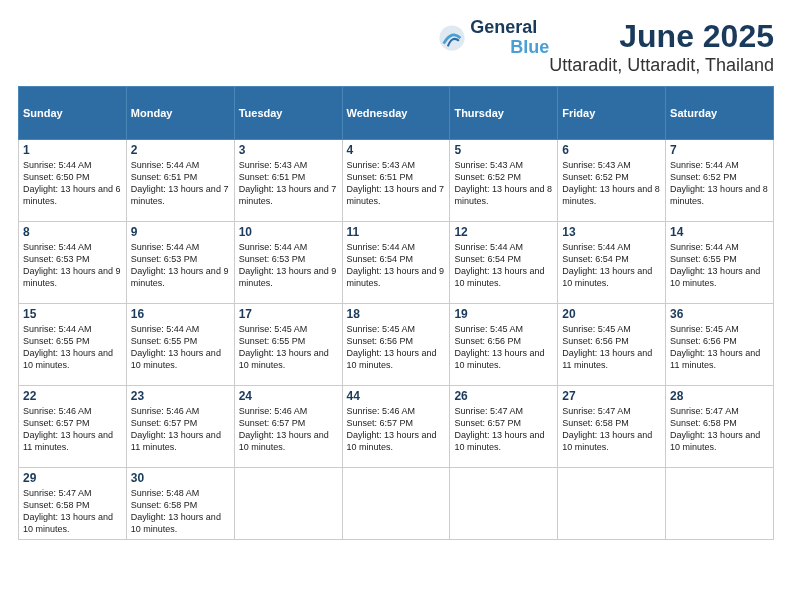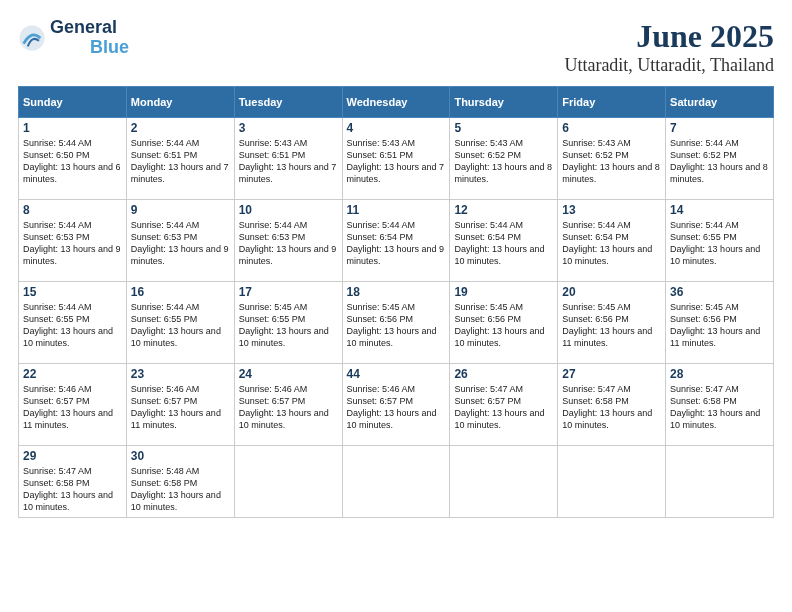--- a/index.html
+++ b/index.html
@@ -11,21 +11,21 @@
       overflow: hidden;
     }
     .page {
       width: 792px;
       height: 612px;
       padding: 18px 18px 10px 18px;
       background: #fff;
     }
     .header {
       display: flex;
-      justify-content: space-between;
+      justify-content: flex-end;
       align-items: flex-start;
       margin-bottom: 10px;
     }
     .logo {
       display: flex;
       align-items: center;
     }
     .logo-text {
       font-size: 18px;
       font-weight: bold;
@@ -36,40 +36,39 @@
       color: #4a9fd4;
       margin-left: 40px;
     }
     .logo-icon {
       width: 28px;
       height: 28px;
       margin-right: 4px;
     }
     .title-section {
       text-align: right;
-      font-family: Liberation Serif, serif;
     }
     .month-title {
       font-size: 32px;
       font-weight: bold;
       color: #1a3a5c;
     }
     .location {
       font-size: 18px;
       color: #333;
     }
     .calendar {
       width: 100%;
       border-collapse: collapse;
       font-size: 9.5px;
     }
     .calendar th {
       background: #2e6da4;
       color: #fff;
-      padding: 9px 4px;
+      padding: 20px 4px;
       text-align: left;
       font-size: 11px;
       font-weight: bold;
       border: 1px solid #4a85b8;
     }
     .calendar td {
       border: 1px solid #ccc;
       vertical-align: top;
       padding: 3px 4px;
       width: 108px;

